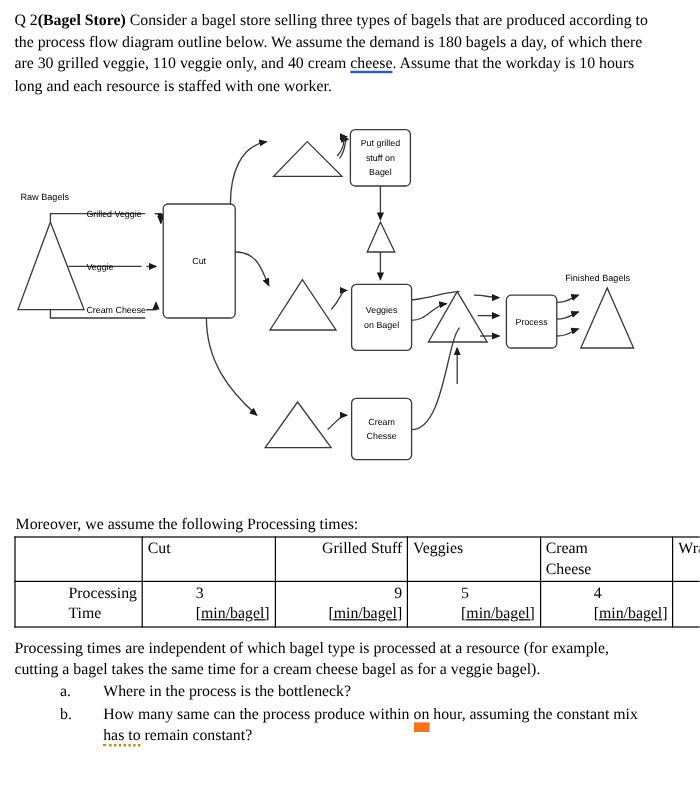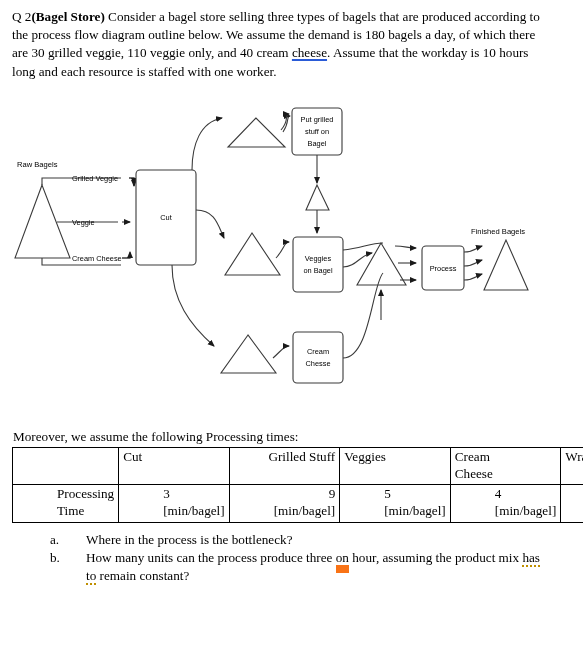--- a/index.html
+++ b/index.html
@@ -60,21 +60,21 @@
   }
   table.proc td.c0{width:83px;}
   table.proc td.c1{width:89px;}
   table.proc td.c2{width:91px;text-align:right;}
   table.proc td.c3{width:81px;}
   table.proc td.c4{width:89px;}
   table.proc td.c5{width:88px;margin-left:20px;}
   table.proc tr.hdr td{height:32px;}
   table.proc tr.body td{height:34px;padding-left:44px;}
   .nbr{display:block;}
-  .unit{display:block;}
+  .unit{display:block;text-decoration:underline;}
 
   
   .closing{
     position:absolute;left:12px;top:531px;width:528px;
     font-size:13.2px;line-height:18.2px;
   }
   .li-row{position:relative;margin-left:38px;}
   .li-row .mk{position:absolute;left:0;top:0;width:22px;}
   .li-row .tx{display:block;margin-left:36px;}
 
@@ -267,27 +267,32 @@
         </td>
         <td class="c5">
           <span class="nbr">2</span>
           <span class="unit">[min/bagel]</span>
         </td>
       </tr>
     </tbody>
   </table>
 
   <div class="closing">
+    <div>
+      <span>Processing times are independent of which bagel type is processed at a resource</span>
+      <span>(for example, cutting a bagel takes the same time for a cream cheese bagel as for a</span>
+      <span>veggie bagel).</span>
+    </div>
 
     <div class="li-row">
       <span class="mk">a.</span>
       <span class="tx">Where in the process is the bottleneck?</span>
     </div>
 
     <div class="li-row">
       <span class="mk">b.</span>
-      <span class="tx"><span>How many units can the process produce three </span><span class="sp-blue2">on</span><span> hour, assuming the</span>
-        <span>product mix </span><span class="sp-gold">has to</span><span> remain constant?</span>
+      <span class="tx"><span>How many same can the process produce within </span><span class="sp-blue2">on</span><span> hour, assuming the</span>
+        <span>constant mix </span><span class="sp-gold">has to</span><span> remain constant?</span>
       </span>
     </div>
   </div>
 
 </div>
 
 </body></html>

